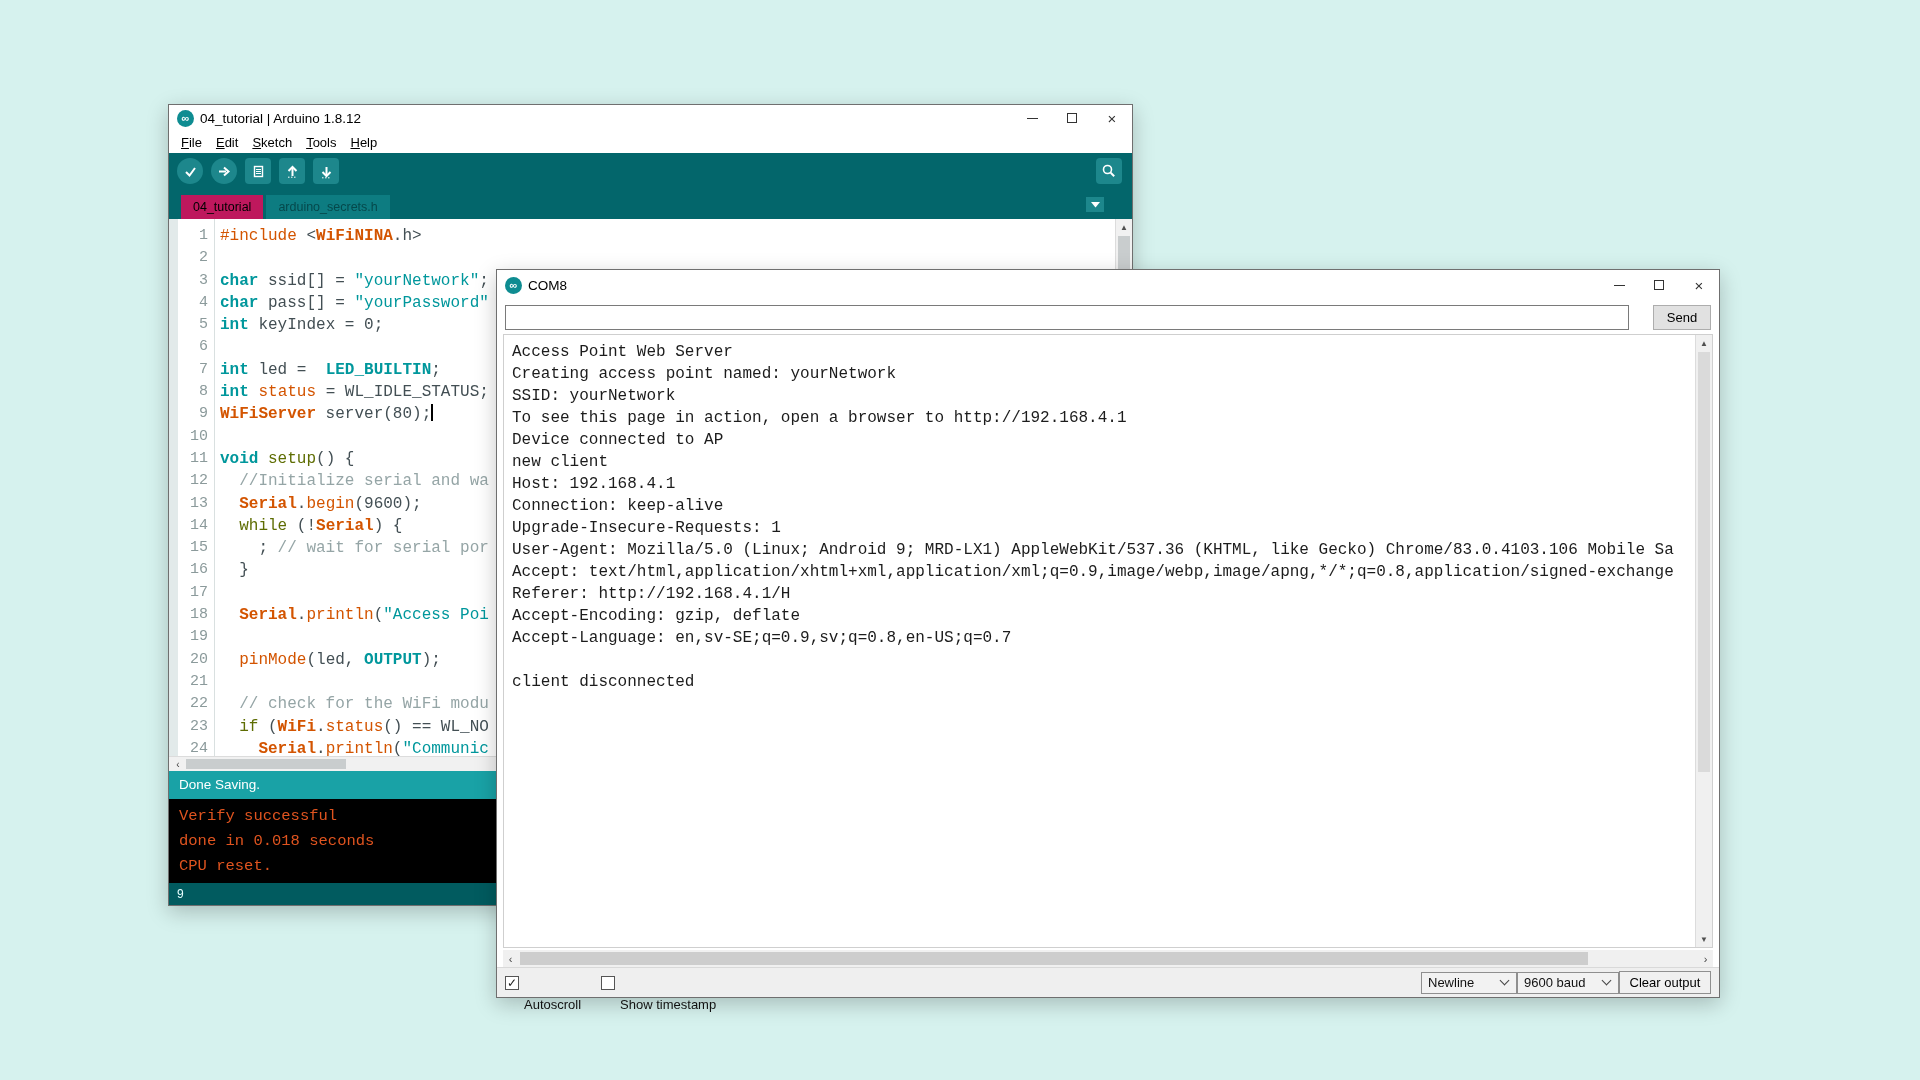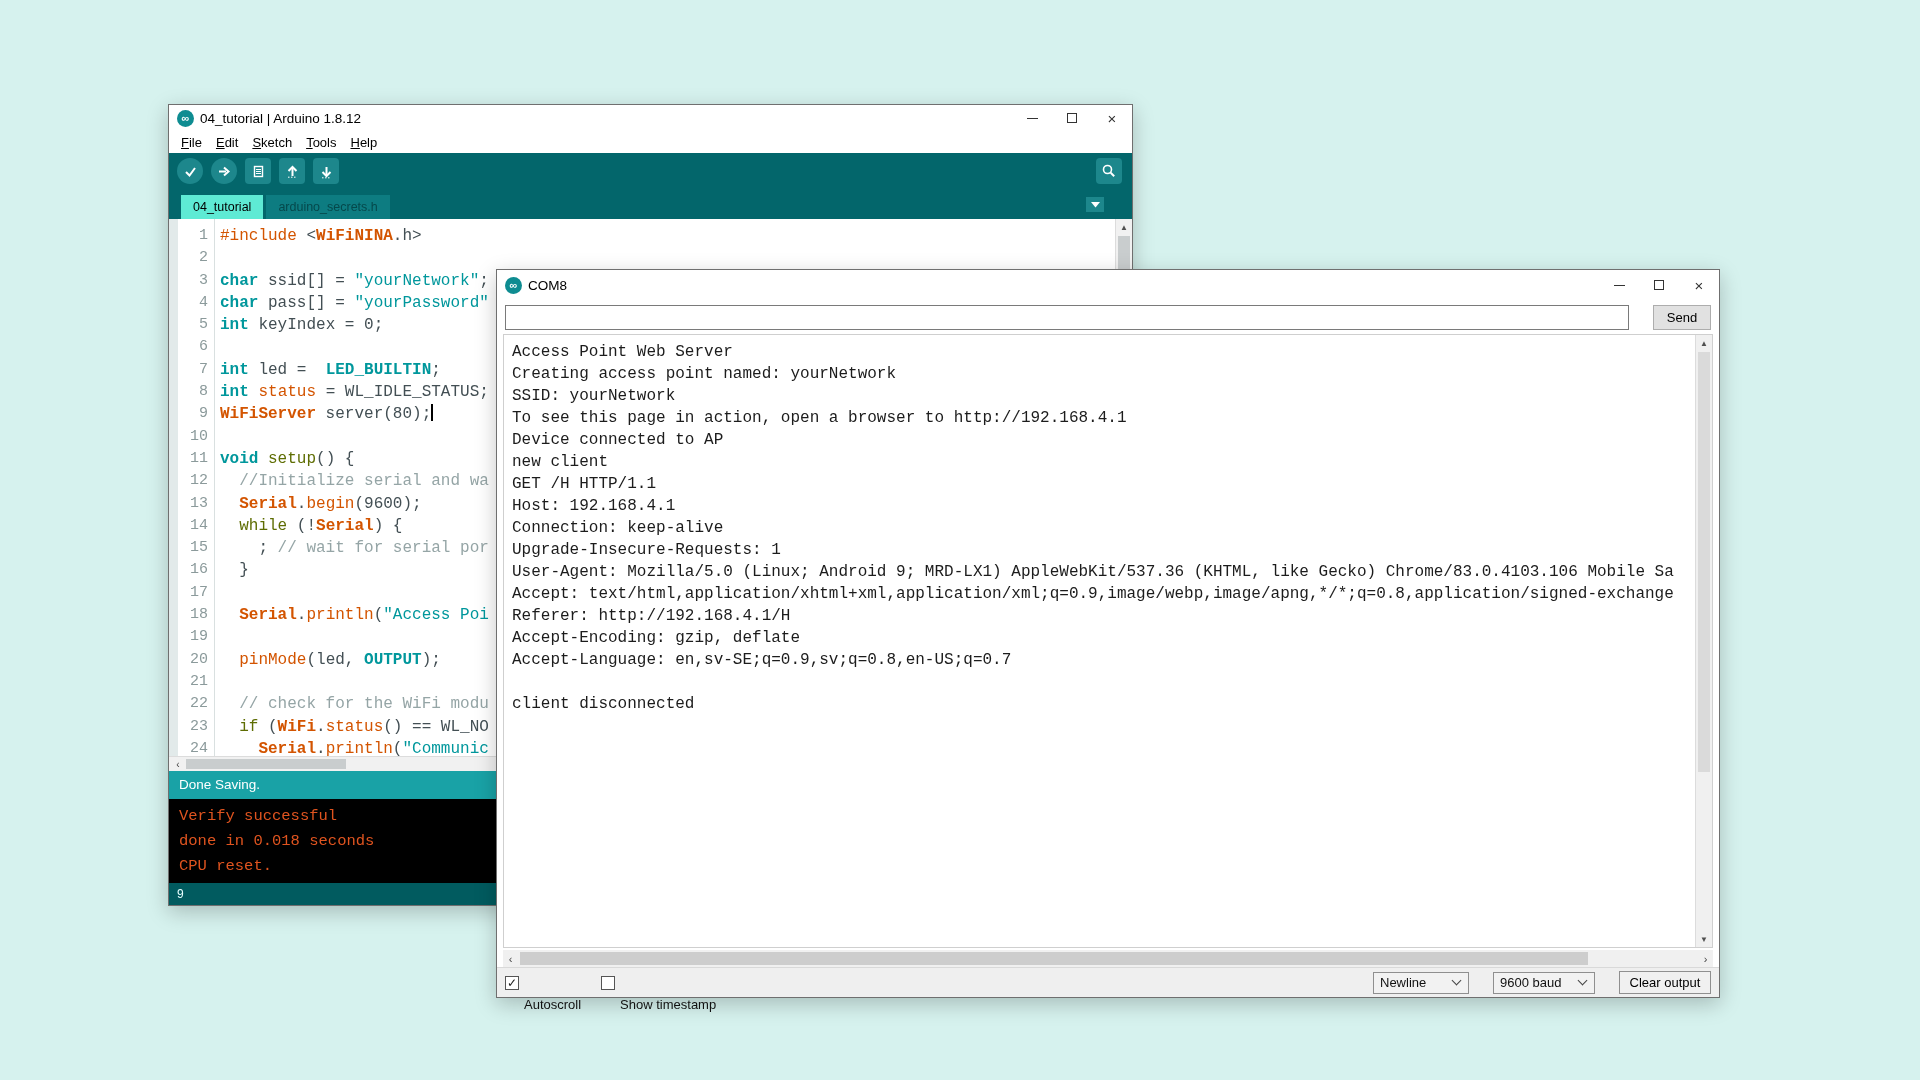--- a/index.html
+++ b/index.html
@@ -46,21 +46,21 @@
   .toolbar{height:36px;background:var(--accent-teal);display:flex;align-items:center;padding-left:8px;gap:8px;flex:0 0 auto;position:relative;}
   .tbtn{width:26px;height:26px;background:var(--toolbar-button);display:flex;align-items:center;justify-content:center;flex:0 0 auto;}
   .tbtn.round{border-radius:50%;}
   .tbtn.square{border-radius:4px;}
   .tbtn svg{display:block;}
   .tbtn-right{position:absolute;right:10px;top:5px;}
 
   
   .tabbar{height:30px;background:var(--accent-teal);display:flex;align-items:flex-end;padding-left:12px;flex:0 0 auto;position:relative;}
   .tab{height:24px;display:flex;align-items:center;padding:0 12px;font-size:12.5px;white-space:nowrap;}
-  .tab.active{background:#5eead4;color:#000;}
+  .tab.active{background:#be185d;color:#000;}
   .tab.inactive{background:#0d7c81;color:#05484b;margin-left:3px;}
   .tab-dd{position:absolute;right:28px;top:8px;width:18px;height:15px;background:var(--toolbar-button);display:flex;align-items:center;justify-content:center;}
 
   
   .editor{height:552px;background:#fff;position:relative;overflow:hidden;flex:0 0 auto;}
   .gutter{position:absolute;left:0;top:0;bottom:0;width:46px;background:#fff;border-right:1px solid #d9e0e0;}
   .gutter-strip{position:absolute;left:0;top:0;bottom:0;width:9px;background:#e2eaea;}
   .gutter-nums{position:absolute;left:0;top:6px;right:6px;text-align:right;font-family:"Liberation Mono",monospace;font-size:15px;color:#8b9a9b;}
   .gut-num{height:22.3px;line-height:22.3px;}
   .code-lines{position:absolute;left:51px;top:6px;right:17px;font-family:"Liberation Mono",monospace;font-size:16px;}
@@ -102,21 +102,21 @@
   .ser-hscroll .arr{position:absolute;top:0;width:15px;height:17px;display:flex;align-items:center;justify-content:center;font-size:11px;color:#444;}
   .ser-hscroll .arr.lt{left:0;}
   .ser-hscroll .arr.rt{right:0;}
   .ser-hthumb{position:absolute;left:17px;top:2px;height:13px;width:1068px;background:#cdcdcd;}
   .ser-bottombar{height:30px;background:#efefef;border-top:1px solid #d9d9d9;display:flex;align-items:center;padding:0 8px;gap:20px;flex:0 0 auto;}
   .chk-group{display:flex;align-items:center;gap:5px;}
   .chk{width:14px;height:14px;background:#fff;border:1px solid #555;display:flex;align-items:center;justify-content:center;font-size:12px;color:#222;line-height:1;}
   .chk .mark{visibility:hidden;}
   .chk.checked .mark{visibility:visible;}
   .chk-label{font-size:13px;color:#111;white-space:nowrap;margin-top:44px;}
-  .ser-right{margin-left:auto;display:flex;align-items:center;gap:24px;}
+  .ser-right{margin-left:auto;display:flex;align-items:center;gap:0;}
   .ser-select{height:22px;background:#f2f2f2;border:1px solid #8f8f8f;display:flex;align-items:center;padding:0 6px;font-size:13px;color:#111;position:relative;}
   .ser-select .val{flex:1;white-space:nowrap;}
   .ser-select.w1{width:96px;}
   .ser-select.w2{width:102px;}
   .chev{width:7px;height:7px;border-right:1.5px solid #444;border-bottom:1.5px solid #444;transform:rotate(45deg);margin:-4px 2px 0 8px;flex:0 0 auto;}
   .clear-btn{width:92px;height:23px;background:#f0f0f0;border:1px solid #8f8f8f;font-size:13px;color:#000;font-family:"Liberation Sans",sans-serif;}
 </style>
 </head>
 <body>
 
@@ -301,21 +301,20 @@
   </div>
 
   <div class="output">
     <div class="ser-lines">
         <div class="ser-line">Access Point Web Server</div>
         <div class="ser-line">Creating access point named: yourNetwork</div>
         <div class="ser-line">SSID: yourNetwork</div>
         <div class="ser-line">To see this page in action, open a browser to http://192.168.4.1</div>
         <div class="ser-line">Device connected to AP</div>
         <div class="ser-line">new client</div>
-        <div class="ser-line">GET /H HTTP/1.1</div>
         <div class="ser-line">Host: 192.168.4.1</div>
         <div class="ser-line">Connection: keep-alive</div>
         <div class="ser-line">Upgrade-Insecure-Requests: 1</div>
         <div class="ser-line">User-Agent: Mozilla/5.0 (Linux; Android 9; MRD-LX1) AppleWebKit/537.36 (KHTML, like Gecko) Chrome/83.0.4103.106 Mobile Sa</div>
         <div class="ser-line">Accept: text/html,application/xhtml+xml,application/xml;q=0.9,image/webp,image/apng,*/*;q=0.8,application/signed-exchange</div>
         <div class="ser-line">Referer: http://192.168.4.1/H</div>
         <div class="ser-line">Accept-Encoding: gzip, deflate</div>
         <div class="ser-line">Accept-Language: en,sv-SE;q=0.9,sv;q=0.8,en-US;q=0.7</div>
         <div class="ser-line"></div>
         <div class="ser-line">client disconnected</div>

